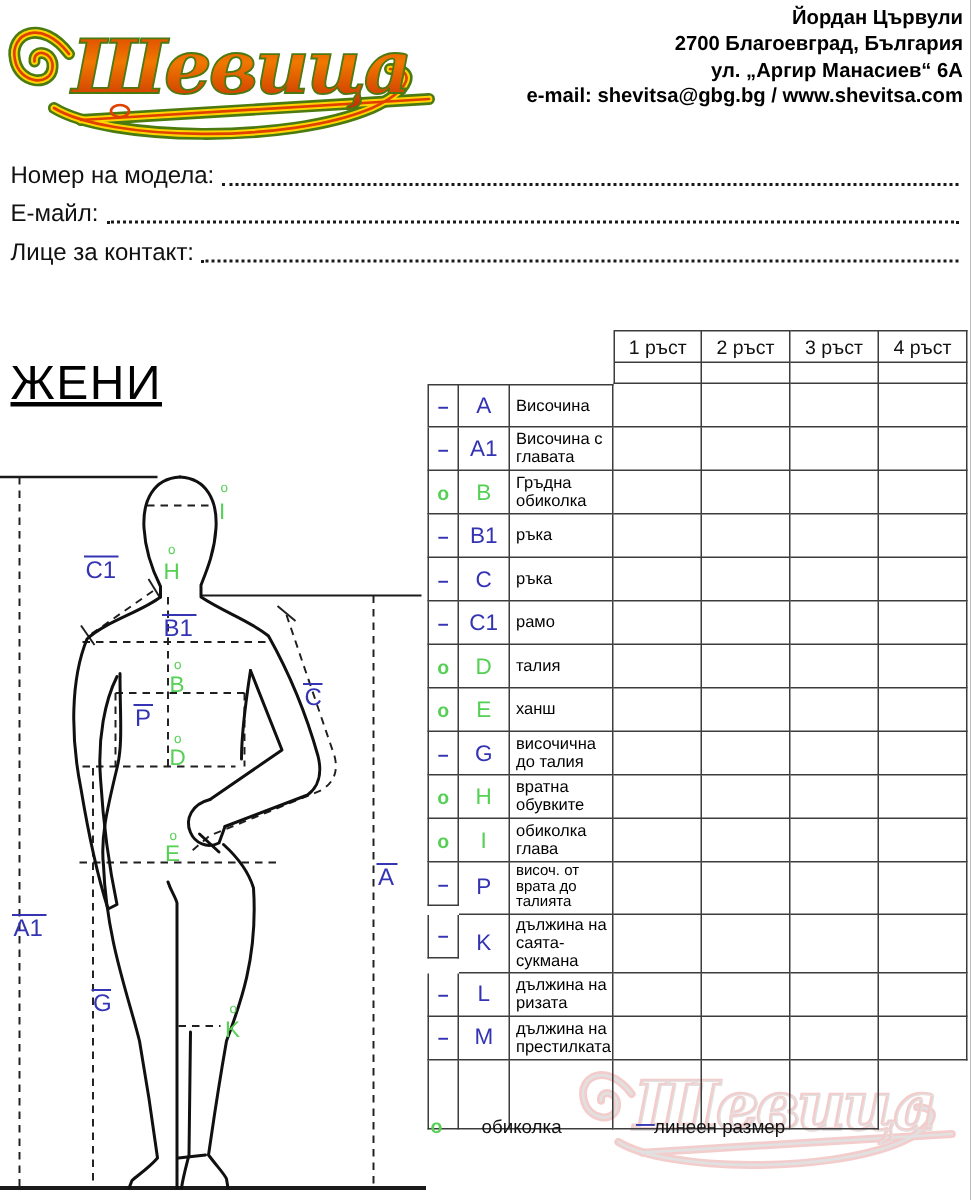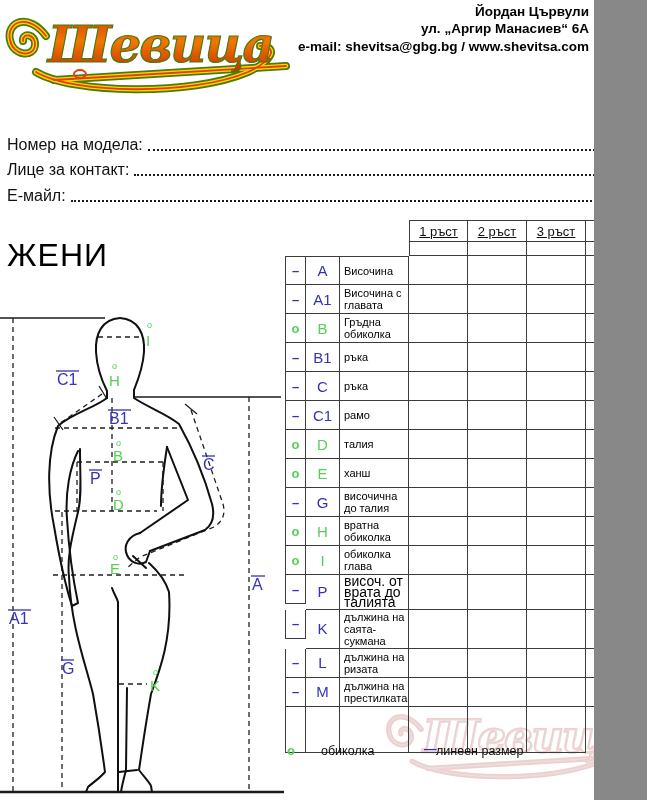--- a/index.html
+++ b/index.html
@@ -1,52 +1,52 @@
 <!DOCTYPE html>
 <html><head>
 <meta charset="utf-8">
 <style>
   html,body{margin:0;padding:0;background:#888;}
-  #page{position:relative;width:594px;height:800px;background:#ffffff;overflow:hidden;
+  #page{position:relative;width:647px;height:800px;background:#ffffff;overflow:hidden;
         font-family:"Liberation Sans",sans-serif;color:#111;}
 
   
   #logo{position:absolute;left:2px;top:2px;width:298px;height:92px;}
   #contact{position:absolute;right:5px;top:3px;text-align:right;
            font-weight:bold;font-size:13.5px;line-height:17.4px;color:#000;}
 
   
-  #form-fields{position:absolute;left:7px;top:102px;width:634px;margin-top:27px;}
+  #form-fields{position:absolute;left:7px;top:102px;width:634px;}
   .form-row{display:flex;align-items:flex-end;height:25.5px;}
   .form-label{font-size:16px;white-space:nowrap;padding-bottom:1px;}
   .form-dots{flex:1;border-bottom:2.2px dotted #1a1a1a;margin:0 2px 4px 5px;height:14px;}
 
   
-  #section-title{position:absolute;left:7px;top:237px;font-size:32px;letter-spacing:1px;color:#000;}
+  #section-title{position:absolute;left:7px;top:237px;font-size:32px;letter-spacing:1px;color:#000;text-decoration:underline;}
 
   
   #diagram{position:absolute;left:0;top:292px;width:285px;height:508px;z-index:1;}
 
   
   #size-table{position:absolute;left:285px;top:220px;z-index:2;}
   .trow{display:grid;grid-template-columns:21px 34px 69px 59px 59px 59px 59px;}
   .c{border-right:1px solid #3c3c3c;border-bottom:1px solid #3c3c3c;
      display:flex;align-items:center;box-sizing:border-box;background:transparent;}
   .c.bl{border-left:1px solid #3c3c3c;}
   .c.bt{border-top:1px solid #3c3c3c;}
   .c.nob{border:none;}
-  .hcell{justify-content:center;font-size:13px;text-decoration:underline;}
+  .hcell{justify-content:center;font-size:13px;}
   .sym{justify-content:center;font-size:13px;font-weight:bold;}
   .sym.linear{color:#3333b3;}
   .sym.girth{color:#55d055;}
   .code{justify-content:center;font-size:15px;}
   .code.linear{color:#3333b3;}
   .code.girth{color:#55d055;}
   .desc{font-size:11px;line-height:12px;padding:1px 1px 1px 4px;color:#000;}
-  .desc.small{font-size:14px;line-height:10.5px;}
+  .desc.small{font-size:10px;line-height:10.5px;}
 
   
   #legend{position:absolute;left:285px;top:742px;width:300px;height:20px;z-index:3;font-size:12.5px;}
   #legend .g-sym{position:absolute;left:2px;top:1px;color:#55d055;font-weight:bold;font-size:13px;}
   #legend .g-lab{position:absolute;left:36px;top:2px;}
   #legend .l-sym{position:absolute;left:139px;top:0px;color:#3333b3;font-weight:bold;}
   #legend .l-lab{position:absolute;left:151px;top:2px;}
 
   
   #watermark{position:absolute;left:382px;top:680px;width:265px;height:120px;z-index:0;opacity:0.55;}
@@ -80,35 +80,36 @@
         <path d="M34,70 C70,92 190,94 246,70 C272,58 276,44 258,44"></path>
         <path d="M52,78 L284,64"></path>
         <ellipse cx="78" cy="72" rx="6" ry="4"></ellipse>
       </g>
       <text x="46" y="60" font-family="DejaVu Serif, serif" font-style="italic" font-weight="bold" font-size="50" fill="url(#gradLogo)" stroke="#4a7a10" stroke-width="1.2" letter-spacing="-2">Шевица</text>
     </g>
   </svg>
 
   <div id="contact">
       <div>Йордан Цървули</div>
+      <div>2700 Благоевград, България</div>
       <div>ул. „Аргир Манасиев“ 6А</div>
       <div>e-mail: shevitsa@gbg.bg / www.shevitsa.com</div>
     </div>
 
   <div id="form-fields">
       <div class="form-row">
         <span class="form-label">Номер на модела:</span>
         <span class="form-dots"></span>
       </div>
       <div class="form-row">
+        <span class="form-label">Е-майл:</span>
+        <span class="form-dots"></span>
+      </div>
+      <div class="form-row">
         <span class="form-label">Лице за контакт:</span>
-        <span class="form-dots"></span>
-      </div>
-      <div class="form-row">
-        <span class="form-label">Е-майл:</span>
         <span class="form-dots"></span>
       </div>
     </div>
 
   <div id="section-title">ЖЕНИ</div>
 
   <svg id="diagram" viewBox="0 292 285 508">
 
     <g stroke="#1a1a1a" fill="none">
       <path d="M0,318 L105,318" stroke-width="1.6"></path>
@@ -286,21 +287,21 @@
         <div class="c code linear">G</div>
         <div class="c desc">височична до талия</div>
         <div class="c "></div>
         <div class="c "></div>
         <div class="c "></div>
         <div class="c "></div>
       </div>
       <div class="trow">
         <div class="c sym girth bl" style="height: 29px;">o</div>
         <div class="c code girth">H</div>
-        <div class="c desc">вратна обиколка</div>
+        <div class="c desc">вратна обувките</div>
         <div class="c "></div>
         <div class="c "></div>
         <div class="c "></div>
         <div class="c "></div>
       </div>
       <div class="trow">
         <div class="c sym girth bl" style="height: 29px;">o</div>
         <div class="c code girth">I</div>
         <div class="c desc">обиколка глава</div>
         <div class="c "></div>

